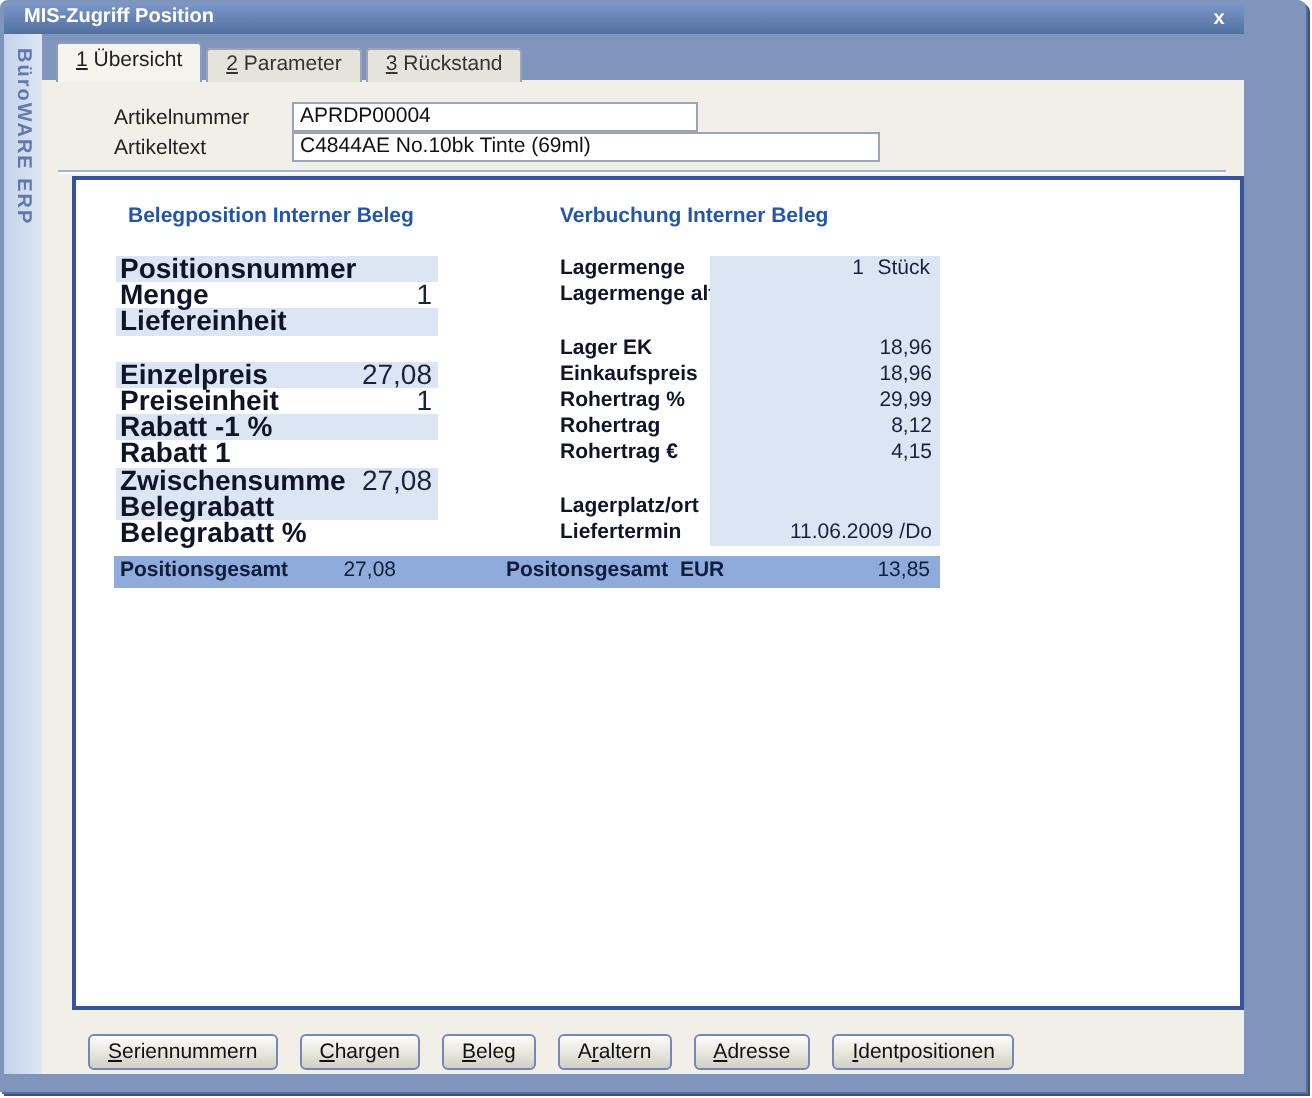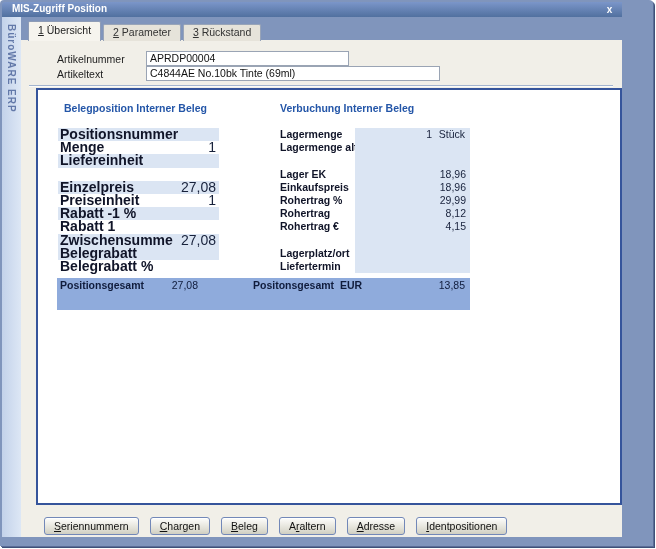--- a/index.html
+++ b/index.html
@@ -42,21 +42,21 @@
   .lrow .lbl{font-weight:bold;color:#101428;padding-left:2px;flex:1;white-space:nowrap;}
   .lrow .val{text-align:right;padding-right:3px;color:#18223c;}
   .right-labels{position:absolute;left:242px;top:38px;width:160px;}
   .rlabel{height:13.2px;line-height:13.2px;font-size:10.5px;font-weight:bold;color:#101428;white-space:nowrap;}
   .right-band{position:absolute;left:317px;top:38px;width:115px;height:145.2px;background:#dbe5f3;}
   .vrow{display:flex;height:13.2px;line-height:13.2px;font-size:10.5px;color:#18223c;}
   .vrow .val{width:77px;text-align:right;}
   .vrow .val.full{width:auto;flex:1;padding-right:4px;}
   .vrow .unit{flex:1;text-align:right;padding-right:5px;}
   
-  .totals{position:absolute;left:19px;top:188px;width:413px;height:32px;background:#8fabdc;
+  .totals{position:absolute;left:19px;top:188px;width:413px;height:16px;background:#8fabdc;
           font-size:10.5px;font-weight:bold;color:#101c3c;line-height:15px;}
   .totals span{position:absolute;white-space:pre;}
   .t-l1{left:3px;}
   .t-v1{right:272px;font-weight:normal;}
   .t-l2{left:196px;}
   .t-v2{right:5px;font-weight:normal;text-align:center;}
   
   .footer{position:absolute;left:23px;top:477px;display:flex;gap:11px;}
   .btn{height:18px;padding:0 9px;font-size:10.5px;line-height:16px;border:1px solid #7288b8;border-radius:3px;
        background:linear-gradient(#fdfdfb,#e4e3da 60%,#d0cfc2);box-shadow:inset 0 1px 0 #ffffff;
@@ -171,20 +171,23 @@
           <div class="vrow">
             <span class="val full">8,12</span>
           </div>
           <div class="vrow">
             <span class="val full">4,15</span>
           </div>
           <div class="vrow"></div>
           <div class="vrow">
             <span class="val full"></span>
           </div>
+          <div class="vrow">
+            <span class="val full">11.06.2009 /Do</span>
+          </div>
         </div>
 
       <div class="totals">
         <span class="t-l1">Positionsgesamt</span>
         <span class="t-v1">27,08</span>
         <span class="t-l2">Positonsgesamt  EUR</span>
         <span class="t-v2">13,85</span>
       </div>
     </div>
 

